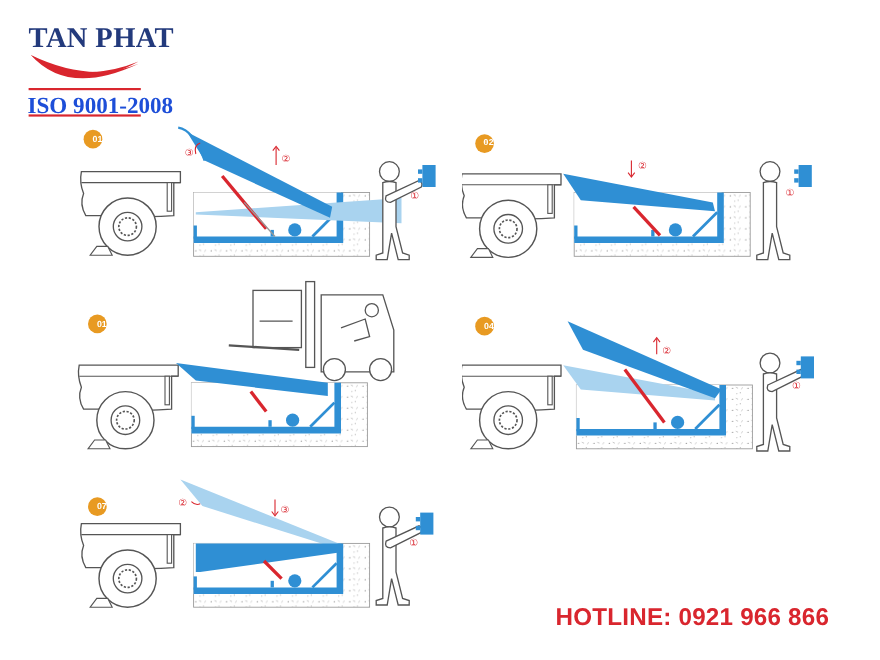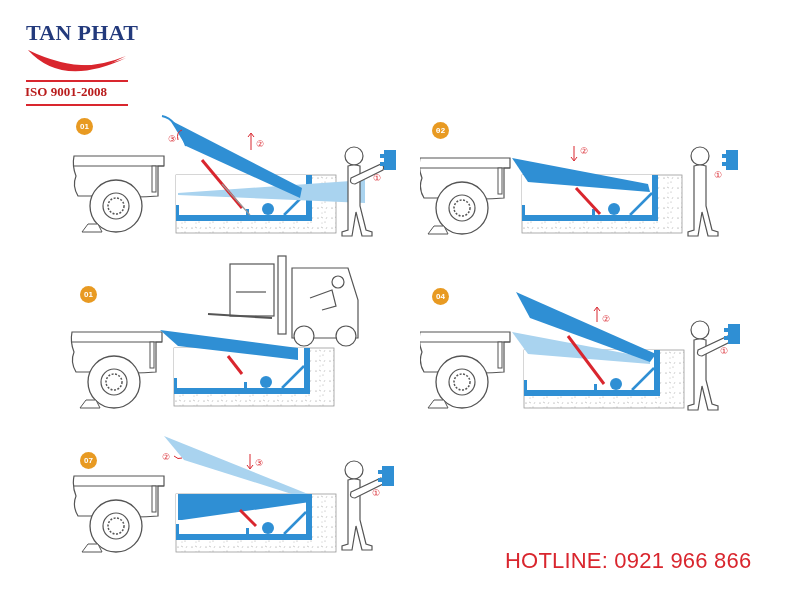--- a/index.html
+++ b/index.html
@@ -1,23 +1,23 @@
 <!DOCTYPE html>
 <html><head>
 <meta charset="utf-8">
 <style>
   html,body{margin:0;padding:0;background:#fff;}
   body{width:800px;height:600px;position:relative;overflow:hidden;font-family:"Liberation Sans",sans-serif;}
   .logo{position:absolute;left:22px;top:16px;width:112px;height:100px;}
-  .logo-title{position:absolute;left:4px;top:4px;font-family:"Liberation Serif",serif;font-weight:bold;font-size:22px;color:#233a7c;letter-spacing:0.3px;white-space:nowrap;}
-  .logo-iso{position:absolute;left:3px;top:68px;font-family:"Liberation Serif",serif;font-weight:bold;font-size:13px;color:#b91c1c;white-space:nowrap;}
+  .logo-title{position:absolute;left:4px;top:4px;font-family:"Liberation Serif",serif;font-weight:bold;font-size:26px;color:#233a7c;letter-spacing:0.3px;white-space:nowrap;}
+  .logo-iso{position:absolute;left:3px;top:68px;font-family:"Liberation Serif",serif;font-weight:bold;font-size:21px;color:#1d4ed8;white-space:nowrap;}
   .logo-line{position:absolute;left:4px;width:102px;height:2px;background:#d9262e;}
   .step{position:absolute;}
-  .badge{position:absolute;width:17px;height:17px;border-radius:50%;background:#e89a22;color:#fff;font-size:8px;font-weight:bold;line-height:17px;text-align:center;}
-  .hotline{position:absolute;left:505px;top:548px;font-weight:normal;font-size:22px;color:#d9262e;white-space:nowrap;letter-spacing:0.2px;}
+  .badge{position:absolute;width:17px;height:17px;border-radius:50%;background:#e89a22;color:#fff;font-size:8px;font-weight:bold;line-height:17px;text-align:right;}
+  .hotline{position:absolute;left:505px;top:548px;font-weight:bold;font-size:22px;color:#d9262e;white-space:nowrap;letter-spacing:0.2px;}
   svg{position:absolute;left:0;top:0;}
 </style>
 </head>
 <body>
 
 <div class="logo">
   <div class="logo-title">TAN PHAT</div>
   <svg width="112" height="70" style="top:0;">
     <path d="M6 34 Q40 72 104 42 Q60 60 6 34 Z" fill="#d9262e"></path>
     <path d="M6 34 Q50 70 104 40 Q50 62 6 34Z" fill="#d9262e"></path>

